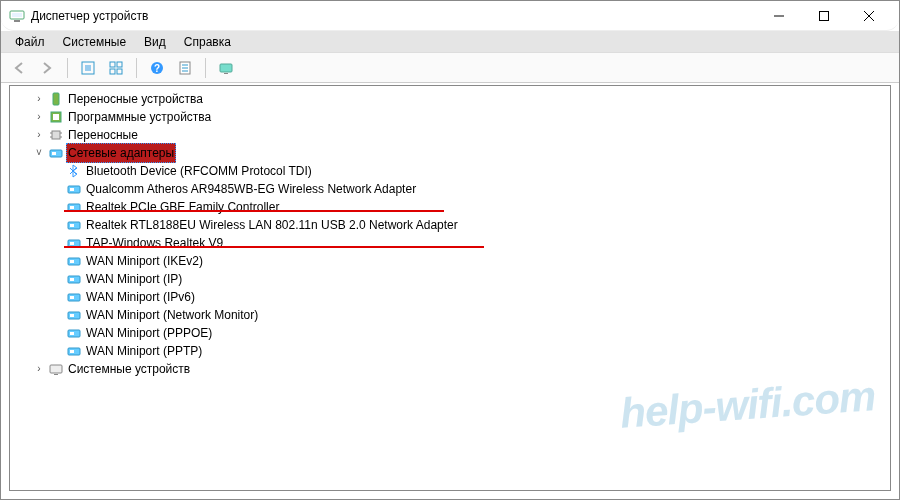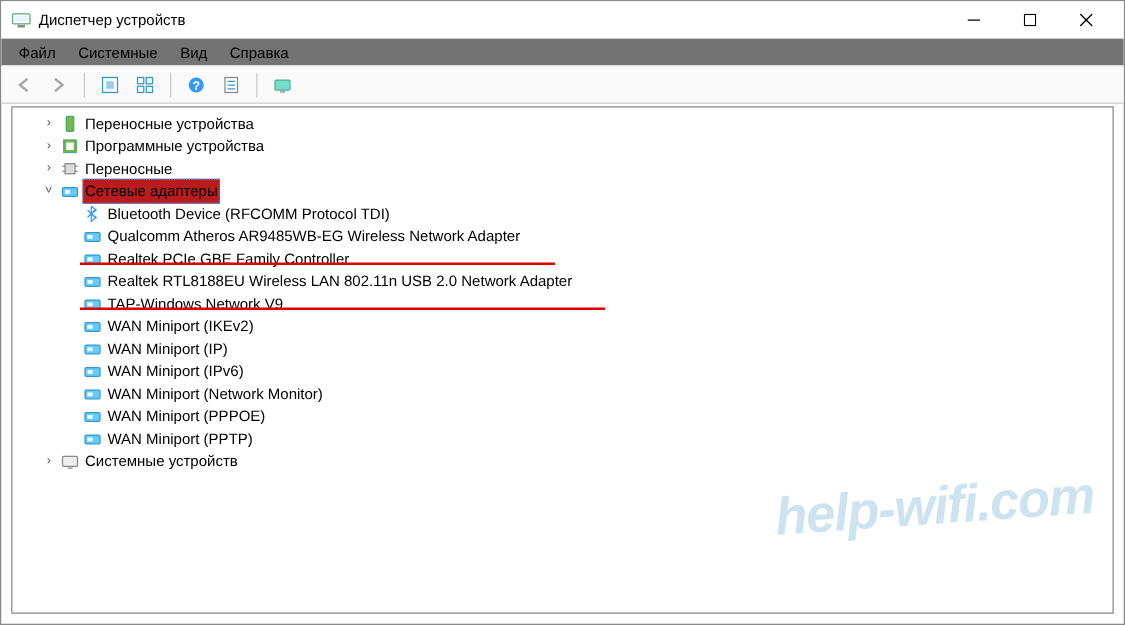--- a/index.html
+++ b/index.html
@@ -13,39 +13,40 @@
       position: relative;
       border: 1px solid #888;
     }
     .titlebar {
       height: 30px;
       display: flex;
       align-items: center;
       padding: 0 8px;
       background: #fff;
       border-bottom: 1px solid #eee;
+      border-radius: 13px;
     }
     .titlebar .app-icon {
       width: 16px; height: 16px; margin-right: 6px;
       display: inline-flex; align-items: center; justify-content: center;
     }
     .titlebar .title { font-size: 12px; color: #000; }
     .win-controls {
       margin-left: auto; display: flex; gap: 0;
     }
     .win-btn {
       width: 45px; height: 28px; display: flex;
       align-items: center; justify-content: center;
       font-size: 14px; color: #333;
       cursor: default;
     }
     .menubar {
       height: 22px; display: flex; align-items: center;
       padding: 0 6px; gap: 2px;
-      background: #737373; border-bottom: 1px solid #ddd;
+      background: #e5e5e5; border-bottom: 1px solid #ddd;
     }
     .menubar .menu-item {
       padding: 2px 8px; font-size: 12px; color: #000;
       cursor: default;
     }
     .toolbar {
       height: 30px; display: flex; align-items: center;
       padding: 0 6px; gap: 4px;
       background: #fafafa; border-bottom: 1px solid #ccc;
     }
@@ -272,21 +273,21 @@
       </span>
     <span class="lbl">Realtek RTL8188EU Wireless LAN 802.11n USB 2.0 Network Adapter</span>
   </div>
   <div class="tree-row" style="padding-left:52px">
     <span class="icon">
         <svg width="16" height="16">
           <rect x="2" y="5" width="12" height="7" rx="1" fill="#6cf" stroke="#39c"></rect>
           <rect x="4" y="7" width="4" height="3" fill="#fff"></rect>
         </svg>
       </span>
-    <span class="lbl">TAP-Windows Network V9</span>
+    <span class="lbl">TAP-Windows Realtek V9</span>
   </div>
   <div class="tree-row" style="padding-left:52px">
     <span class="icon">
         <svg width="16" height="16">
           <rect x="2" y="5" width="12" height="7" rx="1" fill="#6cf" stroke="#39c"></rect>
           <rect x="4" y="7" width="4" height="3" fill="#fff"></rect>
         </svg>
       </span>
     <span class="lbl">WAN Miniport (IKEv2)</span>
   </div>

